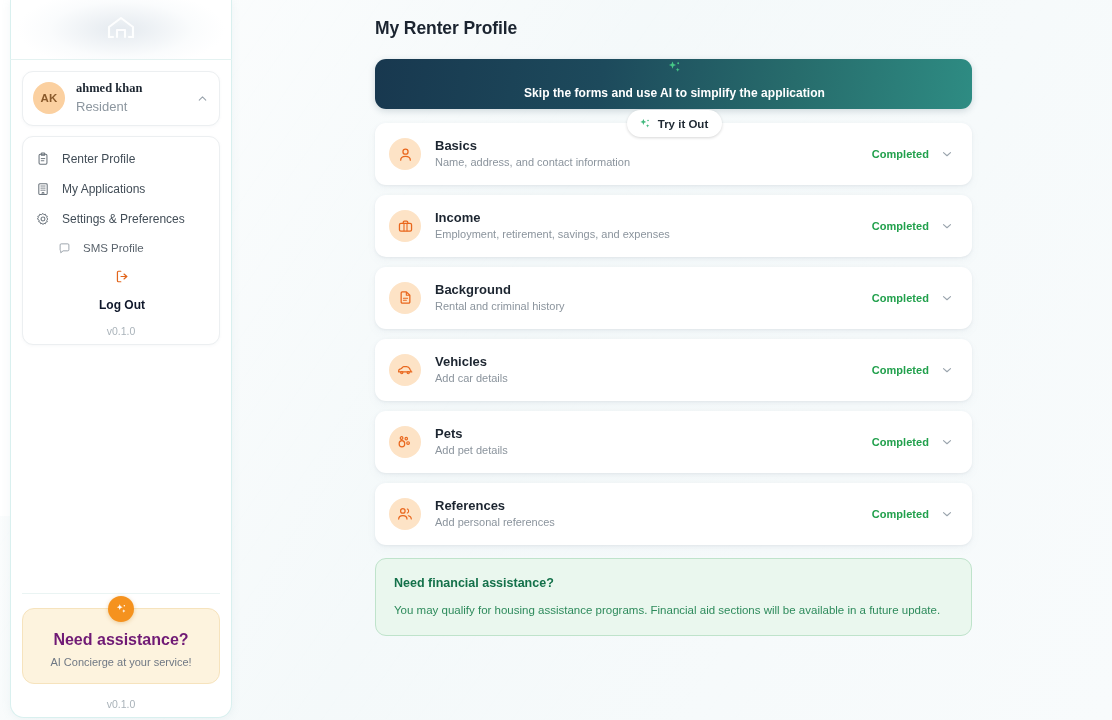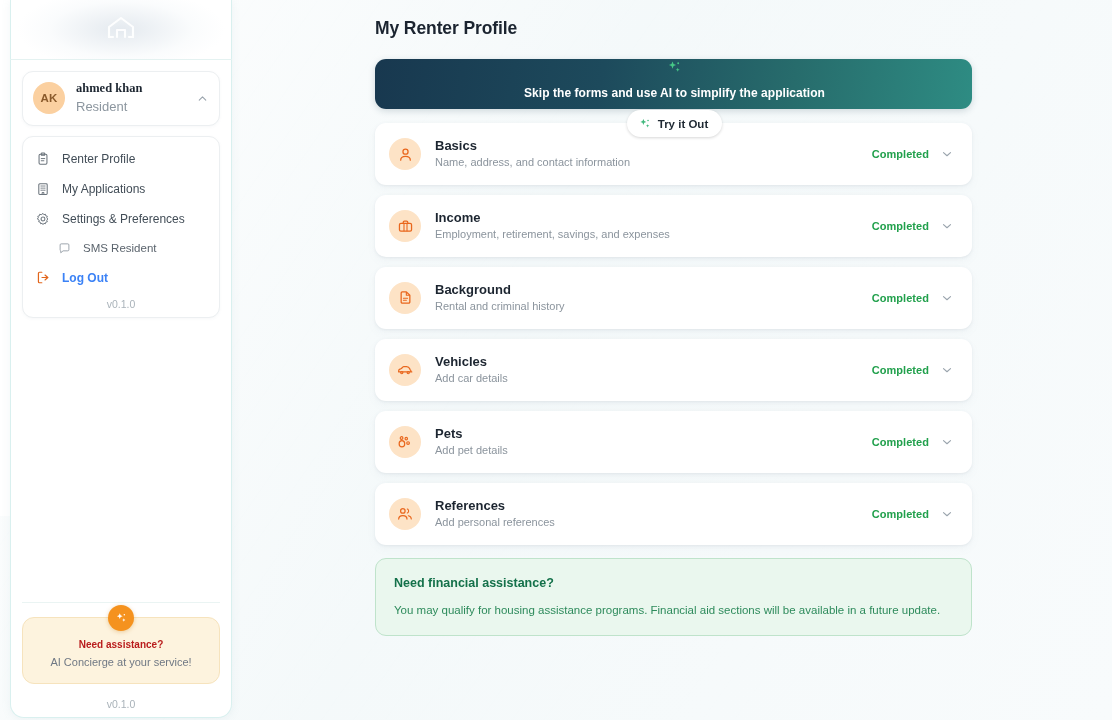--- a/index.html
+++ b/index.html
@@ -135,21 +135,21 @@
     gap: 11px;
     padding: 6px 10px 6px 12px;
     font-size: 12px;
     color: #424d57;
     cursor: pointer;
     line-height: 1.5;
   }
   .nav-item .nav-ico { width: 16px; height: 16px; flex: 0 0 16px; display:flex; align-items:center; justify-content:center; color:#6b747c; }
   .nav-item.sub { padding-left: 33px; font-size: 11.5px; color:#5b646d; }
   .nav-item.sub .nav-ico { color:#97a0a8; }
-  .nav-item.logout { color: #3b82f6; font-weight: 600; }
+  .nav-item.logout { color: #0f172a; font-weight: 600; flex-direction: column; }
   .nav-item.logout .nav-ico { color: #e2651b; }
   .nav-version {
     text-align: center;
     font-size: 10.5px;
     color: #aab3ba;
     padding: 5px 0 4px 0;
   }
 
   .sidebar-spacer { flex: 1 1 auto; }
 
@@ -172,23 +172,23 @@
     position: absolute;
     top: -13px; left: 50%;
     transform: translateX(-50%);
     width: 26px; height: 26px;
     border-radius: 50%;
     background: #f5921e;
     display: flex; align-items: center; justify-content: center;
     box-shadow: 0 1px 4px rgba(200,130,30,0.35);
   }
   .assist-title {
-    font-size: 10px;
+    font-size: 16px;
     font-weight: 700;
-    color: #b91c1c;
+    color: #701a75;
     line-height: 1.4;
   }
   .assist-sub {
     font-size: 11px;
     color: #6f7884;
     margin-top: 3px;
     line-height: 1.4;
   }
   .sidebar-version {
     text-align: center;
@@ -388,21 +388,21 @@
           </span>
           <span>Settings &amp; Preferences</span>
         </div>
 
         <div class="nav-item sub">
           <span class="nav-ico">
             <svg width="13" height="13" viewBox="0 0 16 16" fill="none">
               <path d="M2.6 3.6a1.3 1.3 0 011.3-1.3h8.2a1.3 1.3 0 011.3 1.3v6a1.3 1.3 0 01-1.3 1.3H6.2L3.4 13.3V10.9a1.3 1.3 0 01-.8-1.3z" stroke="currentColor" stroke-width="1.15" stroke-linejoin="round"></path>
             </svg>
           </span>
-          <span>SMS Resident</span>
+          <span>SMS Profile</span>
         </div>
 
 
         <div class="nav-item logout">
           <span class="nav-ico">
             <svg width="15" height="15" viewBox="0 0 16 16" fill="none">
               <path d="M6.2 2.4H3.6a1 1 0 00-1 1v9.2a1 1 0 001 1h2.6" stroke="currentColor" stroke-width="1.3" stroke-linecap="round"></path>
               <path d="M9.6 5.4L12.6 8l-3 2.6" stroke="currentColor" stroke-width="1.3" stroke-linecap="round" stroke-linejoin="round"></path>
               <path d="M12.4 8H6.4" stroke="currentColor" stroke-width="1.3" stroke-linecap="round"></path>
             </svg>

